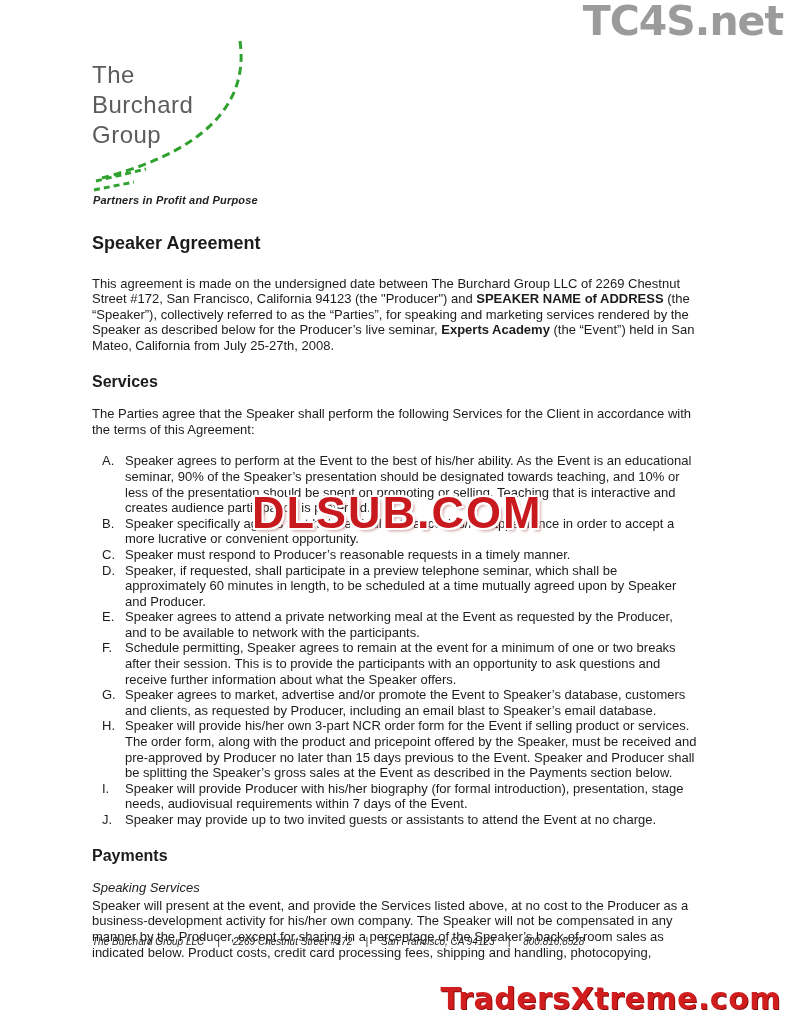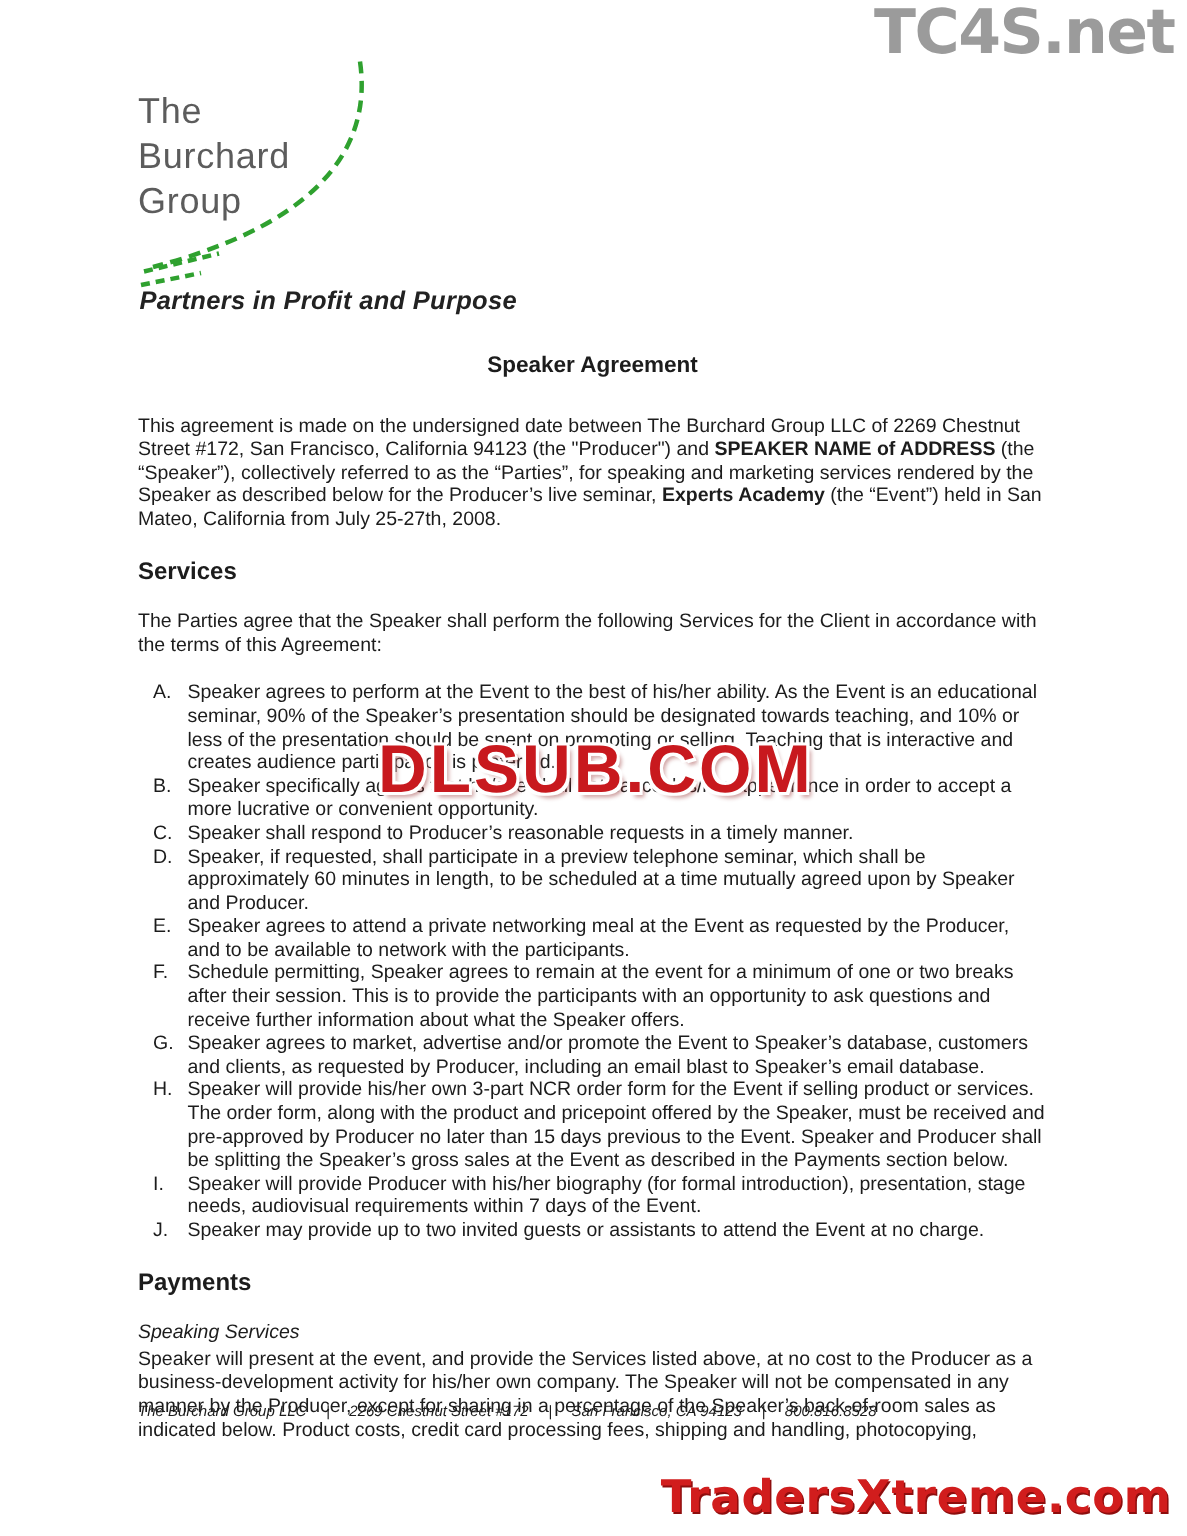--- a/index.html
+++ b/index.html
@@ -20,21 +20,21 @@
   
   .header { position: relative; height: 232px; }
   .logo-text {
     position: absolute; left: 0; top: 60px;
     font-size: 24px; line-height: 30px; color: #5c5c5c;
     font-weight: 400; letter-spacing: 0.5px;
   }
   .logo-text div { white-space: nowrap; }
   .tagline {
     position: absolute; left: 1px; top: 193px;
-    font-style: italic; font-size: 17px; font-weight: 600; color: #222;
+    font-style: italic; font-size: 11px; font-weight: 600; color: #222;
     letter-spacing: 0.2px;
   }
   .swoosh { position: absolute; left: 0; top: 38px; }
 
   
   .wm-top {
     position: absolute; top: 0px; right: 8px;
     font-family: "DejaVu Sans", sans-serif;
     font-size: 41px; font-weight: bold; color: #9b9b9b;
     letter-spacing: -1px; line-height: 42px;
@@ -53,21 +53,21 @@
   .wm-bottom {
     position: absolute; top: 983px; right: 10px;
     font-family: "DejaVu Sans", sans-serif;
     font-size: 30px; font-weight: 800; color: #d11d1d;
     letter-spacing: 0.5px; line-height: 32px;
     text-shadow: 1px 1px 0 #8e0d0d;
   }
 
   
   .doc-title {
-    text-align: center; font-size: 15px; font-weight: bold;
+    text-align: left; font-size: 18px; font-weight: bold;
     margin: 4px 0 24px 0;
   }
   p { margin: 0 0 16px 0; }
   .section-heading { font-size: 16px; font-weight: bold; margin: 20px 0 17px 0; }
   .list { padding-left: 10px; margin: 0 0 14px 0; }
   .li { display: flex; }
   .li .letter { flex: 0 0 23px; width: 23px; }
   .li .litext { flex: 1; }
   .sub-italic { font-style: italic; margin: 0 0 2px 0; }
 
@@ -113,21 +113,21 @@
       <div class="li">
         <span class="letter">A.</span>
         <span class="litext">Speaker agrees to perform at the Event to the best of his/her ability. As the Event is an educational seminar, 90% of the Speaker’s presentation should be designated towards teaching, and 10% or less of the presentation should be spent on promoting or selling. Teaching that is interactive and creates audience participation is preferred.</span>
       </div>
       <div class="li">
         <span class="letter">B.</span>
         <span class="litext">Speaker specifically agrees that he/she shall not cancel his/her appearance in order to accept a more lucrative or convenient opportunity.</span>
       </div>
       <div class="li">
         <span class="letter">C.</span>
-        <span class="litext">Speaker shall respond to Producer’s reasonable requests in a timely manner.</span>
+        <span class="litext">Speaker must respond to Producer’s reasonable requests in a timely manner.</span>
       </div>
       <div class="li">
         <span class="letter">D.</span>
         <span class="litext">Speaker, if requested, shall participate in a preview telephone seminar, which shall be approximately 60 minutes in length, to be scheduled at a time mutually agreed upon by Speaker and Producer.</span>
       </div>
       <div class="li">
         <span class="letter">E.</span>
         <span class="litext">Speaker agrees to attend a private networking meal at the Event as requested by the Producer, and to be available to network with the participants.</span>
       </div>
       <div class="li">

